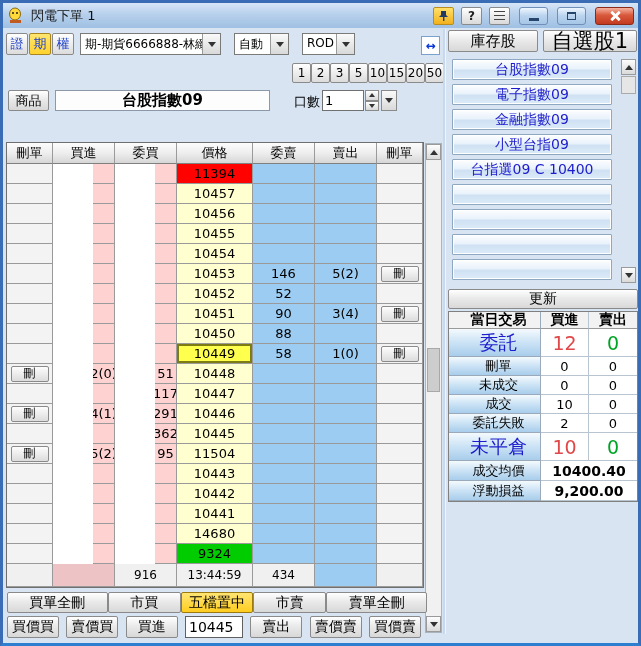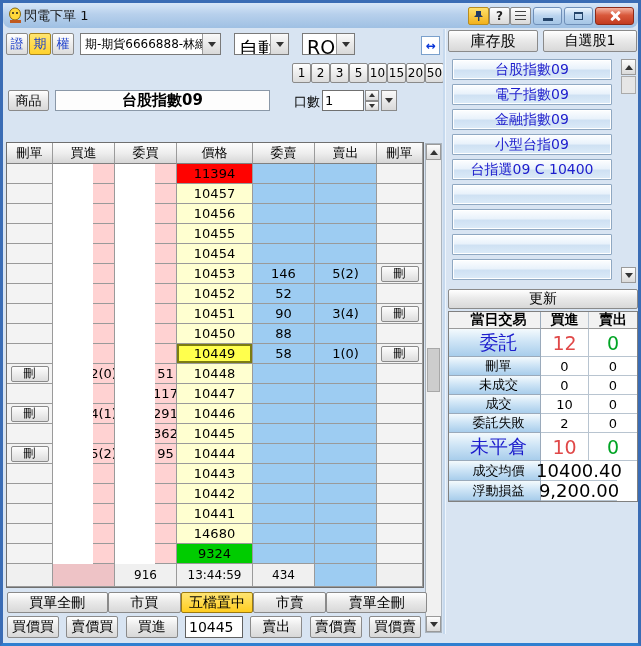--- a/index.html
+++ b/index.html
@@ -2,21 +2,21 @@
 <html style="--bid-pink: #ffd2d2; --ask-blue: #9dccf2; --price-yellow: #ffffd0; --last-red: #ff0200; --active-yellow: #ffff4d; --low-green: #00cc00; --up-red: #e04848; --gain-green: #00a424;"><head>
 <meta charset="utf-8">
 <style>
   html,body{margin:0;padding:0;}
   .window{position:relative;width:641px;height:646px;background:#d8e4f2;
     font-family:"DejaVu Sans","Liberation Sans",sans-serif;overflow:hidden;}
   .frame{position:absolute;inset:0;border:3px solid #3a6cb5;border-bottom-color:#2f7fd0;pointer-events:none;z-index:90;}
 
   
   .titlebar{position:absolute;left:3px;top:3px;width:635px;height:25px;box-sizing:border-box;
-    background:linear-gradient(180deg,#d7e6f8,#b7d0ec 45%,#9fc0e3);display:flex;align-items:center;gap:0;padding:0 4px;border-radius:8px;}
+    background:linear-gradient(180deg,#d7e6f8,#b7d0ec 45%,#9fc0e3);display:flex;align-items:center;gap:7px;padding:0 4px;}
   .app-icon{width:17px;height:17px;flex:0 0 auto;}
   .title{font-size:13px;color:#101010;}
   .tb-spacer{flex:1;}
   .tb-sm{width:21px;height:18px;box-sizing:border-box;border:1px solid #8a8a8a;border-radius:2px;
     background:linear-gradient(#ffffff,#d9d9d9);display:flex;align-items:center;justify-content:center;font-size:12px;font-weight:bold;color:#222;}
   .tb-pin{background:linear-gradient(#ffe06a,#f2b11c);border-color:#b98c1e;}
   .menu-lines{width:11px;height:9px;background:repeating-linear-gradient(#444 0 1px,transparent 1px 4px);}
   .wbtn{width:29px;height:18px;box-sizing:border-box;border:1px solid #6f8fb8;border-radius:3px;
     background:linear-gradient(#eef6fe,#b9d3ee 50%,#a6c6e6);display:flex;align-items:center;justify-content:center;margin-left:2px;}
   .wbtn.close{width:39px;background:linear-gradient(#f5b3a0,#d9593c 45%,#c23a20);border-color:#8c2a18;}
@@ -24,36 +24,36 @@
   .rest-glyph{width:9px;height:8px;box-sizing:border-box;border:1px solid #25456b;border-top-width:2px;}
   .x-glyph{position:relative;width:12px;height:12px;}
   .x-glyph::before,.x-glyph::after{content:"";position:absolute;left:5px;top:0;width:3px;height:12px;background:#fff;border-radius:1px;}
   .x-glyph::before{transform:rotate(45deg);}
   .x-glyph::after{transform:rotate(-45deg);}
 
   
   .btn{box-sizing:border-box;border:1px solid #8a8a8a;border-radius:2px;color:#000;
     background:linear-gradient(#ffffff,#eaeaea 45%,#d8d8d8);display:flex;align-items:center;justify-content:center;font-size:13px;}
   .dd{position:absolute;box-sizing:border-box;border:1px solid #7a7a7a;background:#fff;display:flex;align-items:stretch;height:22px;}
-  .dd-text{flex:1;font-size:19px;padding:2px 3px 0 4px;white-space:nowrap;overflow:hidden;}
+  .dd-text{flex:1;font-size:12px;padding:2px 3px 0 4px;white-space:nowrap;overflow:hidden;}
   .dd-arrow{width:17px;border-left:1px solid #9a9a9a;background:linear-gradient(#fafafa,#d9d9d9);display:flex;align-items:center;justify-content:center;}
   .tri-d{width:0;height:0;border-left:4px solid transparent;border-right:4px solid transparent;border-top:5px solid #333;}
   .tri-u{width:0;height:0;border-left:4px solid transparent;border-right:4px solid transparent;border-bottom:5px solid #333;}
 
   
   .seg{position:absolute;left:6px;top:33px;display:flex;gap:1px;}
   .seg-btn{width:22px;height:22px;box-sizing:border-box;border:1px solid #8a8a8a;border-radius:2px;
     background:linear-gradient(#ffffff,#dcdcdc);color:#1c3fcc;font-size:13px;display:flex;align-items:center;justify-content:center;}
   .seg-btn.active{background:linear-gradient(#ffe671,#ffd22e);border-color:#a8851e;}
 
   .swap-btn{position:absolute;left:421px;top:36px;width:19px;height:19px;box-sizing:border-box;border:1px solid #7aa0cc;
     background:#fff;color:#0a36d8;font-size:12px;font-weight:bold;display:flex;align-items:center;justify-content:center;}
 
   .inv-btn{position:absolute;left:448px;top:30px;width:90px;height:22px;font-size:15px;}
-  .wl-top-btn{position:absolute;left:543px;top:30px;width:94px;height:22px;font-size:14px;align-items:center;}
+  .wl-top-btn{position:absolute;left:543px;top:30px;width:94px;height:22px;font-size:21px;align-items:center;}
 
   
   .quickqty{position:absolute;left:292px;top:63px;display:flex;}
   .qq-btn{width:19px;height:20px;box-sizing:border-box;border:1px solid #8a8a8a;border-radius:2px;margin-right:0px;
     background:linear-gradient(#ffffff,#dcdcdc);font-size:12px;display:flex;align-items:center;justify-content:center;}
 
   
   .prod-btn{position:absolute;left:8px;top:90px;width:41px;height:21px;}
   .prod-field{position:absolute;left:55px;top:90px;width:215px;height:21px;box-sizing:border-box;border:1px solid #8a98a8;
     background:#fdfdfd;font-size:15px;font-weight:bold;display:flex;align-items:center;justify-content:center;}
@@ -117,22 +117,22 @@
   .t-label{width:92px;box-sizing:border-box;border-right:1px solid #9aaabb;border-bottom:1px solid #9aaabb;
     background:linear-gradient(180deg,#f4fafd 0%,#cfe5f6 45%,#a8cdeb 100%);
     font-size:13px;display:flex;align-items:center;justify-content:center;padding-left:8px;}
   .t-label-big{font-size:19px;color:#1c1ccc;}
   .t-buy,.t-sell{width:48px;box-sizing:border-box;border-bottom:1px solid #b8c4d0;font-size:13px;
     display:flex;align-items:center;justify-content:center;background:#fff;}
   .t-buy{border-right:1px solid #b8c4d0;}
   .t-big .t-buy,.t-big .t-sell{font-size:19px;}
   .v-red{color:var(--up-red,#e04848);}
   .v-green{color:var(--gain-green,#00a424);}
-  .t-value{width:76px;box-sizing:border-box;border-bottom:1px solid #b8c4d0;font-size:18px;background:#fff;
-    display:flex;align-items:center;justify-content:center;}
+  .t-value{width:96px;box-sizing:border-box;border-bottom:1px solid #b8c4d0;font-size:14px;background:#fff;
+    display:flex;align-items:center;justify-content:center;font-weight:bold;}
 
   .vsplit{position:absolute;left:443px;top:29px;width:2px;height:605px;background:#c6d9ee;border-right:1px solid #eef5fc;}
 
   
   .brow1{position:absolute;left:7px;top:592px;width:420px;height:21px;display:flex;justify-content:space-between;}
   .b-btn{height:21px;font-size:14px;}
   .brow1 .b-btn:nth-child(1),.brow1 .b-btn:nth-child(5){width:106px;}
   .brow1 .b-btn:nth-child(2),.brow1 .b-btn:nth-child(4){width:77px;}
   .brow1 .b-btn:nth-child(3){width:76px;}
   .b-active{background:linear-gradient(#ffe573,#ffcd20);border-color:#9c7a10;}
@@ -353,21 +353,21 @@
       <div class="lc c-bid">362</div>
       <div class="lc c-price">10445</div>
       <div class="lc c-ask"></div>
       <div class="lc c-sell"></div>
       <div class="lc c-del"></div>
       <div class="lc c-del">
         <div class="del-btn">刪</div>
       </div>
       <div class="lc c-buy">5(2)</div>
       <div class="lc c-bid">95</div>
-      <div class="lc c-price">10444</div>
+      <div class="lc c-price">11504</div>
       <div class="lc c-ask"></div>
       <div class="lc c-sell"></div>
       <div class="lc c-del"></div>
       <div class="lc c-del"></div>
       <div class="lc c-buy"></div>
       <div class="lc c-bid"></div>
       <div class="lc c-price">10443</div>
       <div class="lc c-ask"></div>
       <div class="lc c-sell"></div>
       <div class="lc c-del"></div>

